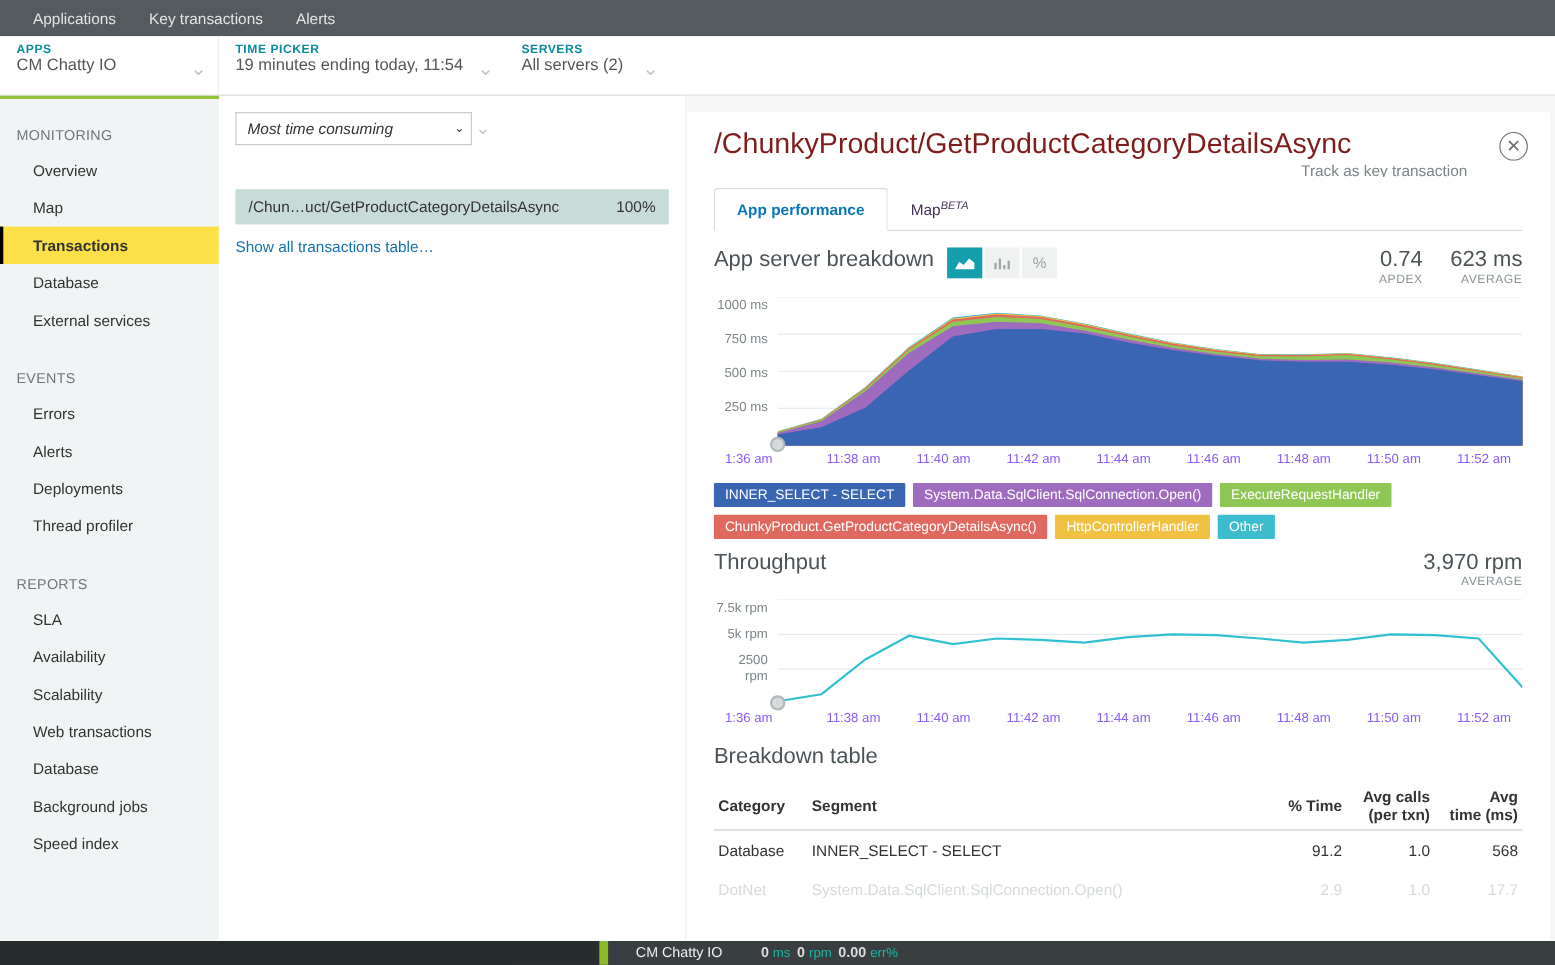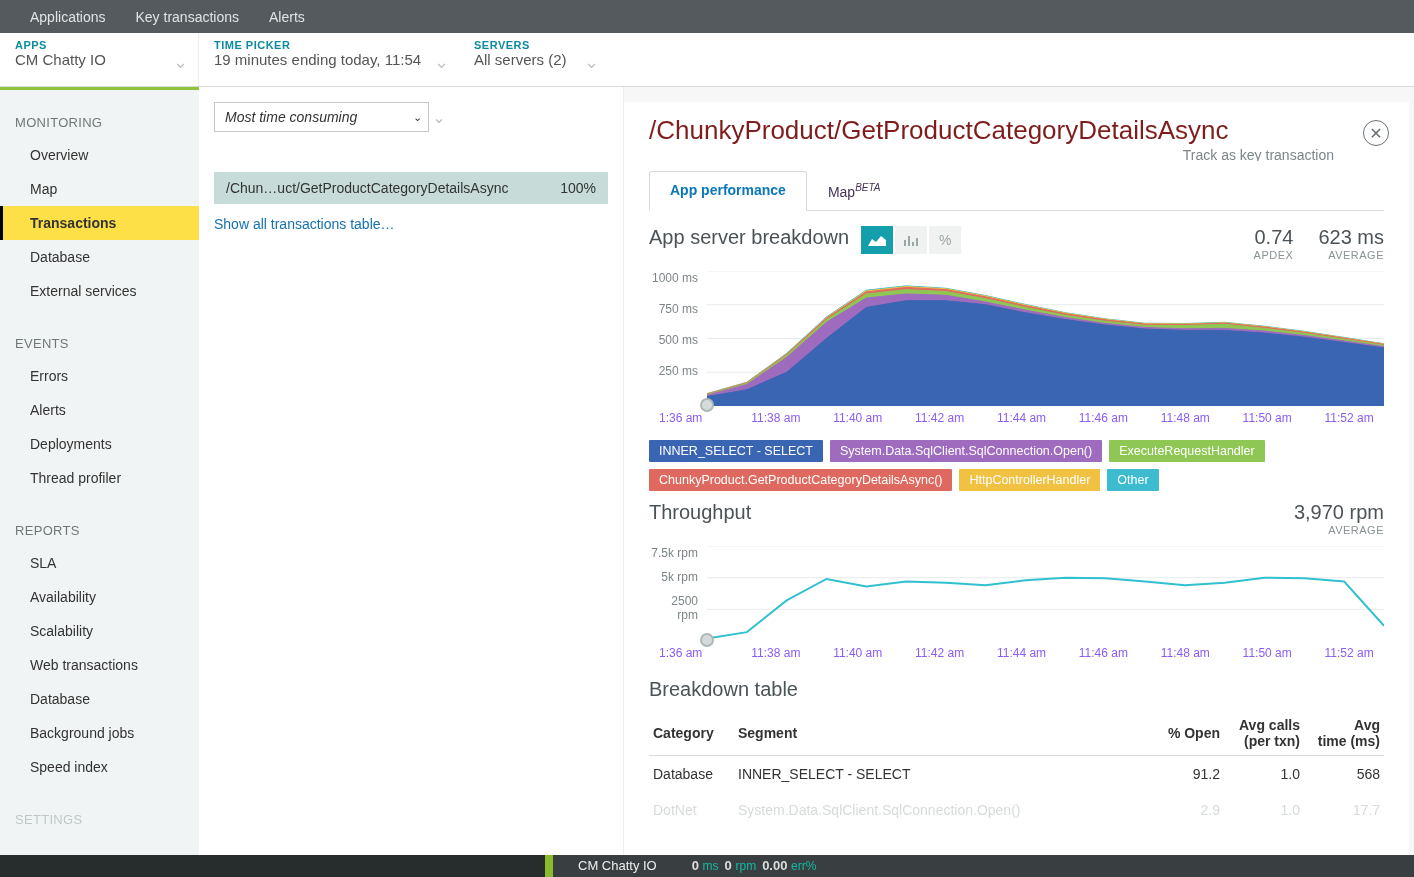--- a/index.html
+++ b/index.html
@@ -134,21 +134,20 @@
 
     <div class="sb-section" style="margin-top:18px">REPORTS</div>
     <div class="sb-item">SLA</div>
     <div class="sb-item">Availability</div>
     <div class="sb-item">Scalability</div>
     <div class="sb-item">Web transactions</div>
     <div class="sb-item">Database</div>
     <div class="sb-item">Background jobs</div>
     <div class="sb-item">Speed index</div>
 
-    <div class="sb-section settings">SETTINGS</div>
   </div>
 
   <div class="middle">
     <div class="dropdown">
       <div class="dd-left">Most time consuming</div>
       <div class="dd-btn">⌄</div>
       <div class="dd-chev">⌄</div>
     </div>
     <div class="txnrow">
       <span>/Chun…uct/GetProductCategoryDetailsAsync</span>
@@ -281,21 +280,21 @@
             <span>11:52 am</span>
           </div>
       </div>
 
       <div class="tbl-title">Breakdown table</div>
       <table class="breakdown">
         <thead>
             <tr>
           <th style="width:85px">Category</th>
           <th>Segment</th>
-          <th class="rt" style="width:70px">% Open</th>
+          <th class="rt" style="width:70px">% Time</th>
           <th class="rt" style="width:80px"><span>Avg calls</span><br><span>(per txn)</span></th>
           <th class="rt" style="width:80px"><span>Avg</span><br><span>time (ms)</span></th>
         </tr>
           </thead>
         <tbody id="tbody">
             <tr>
               <td>Database</td>
               <td>INNER_SELECT - SELECT</td>
               <td class="rt">91.2</td>
               <td class="rt">1.0</td>

